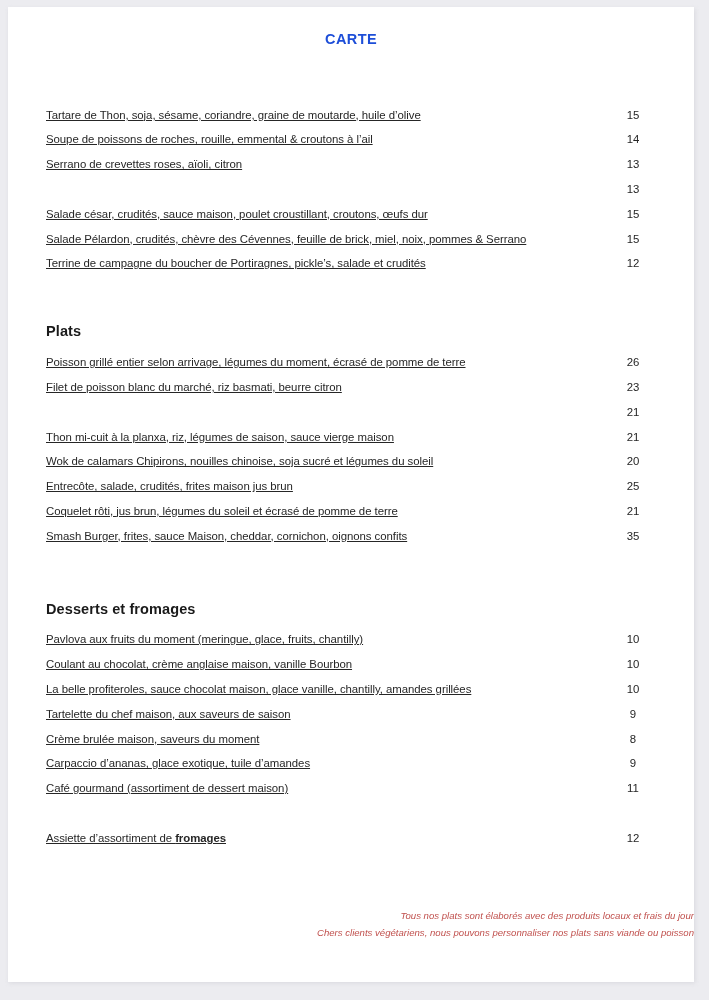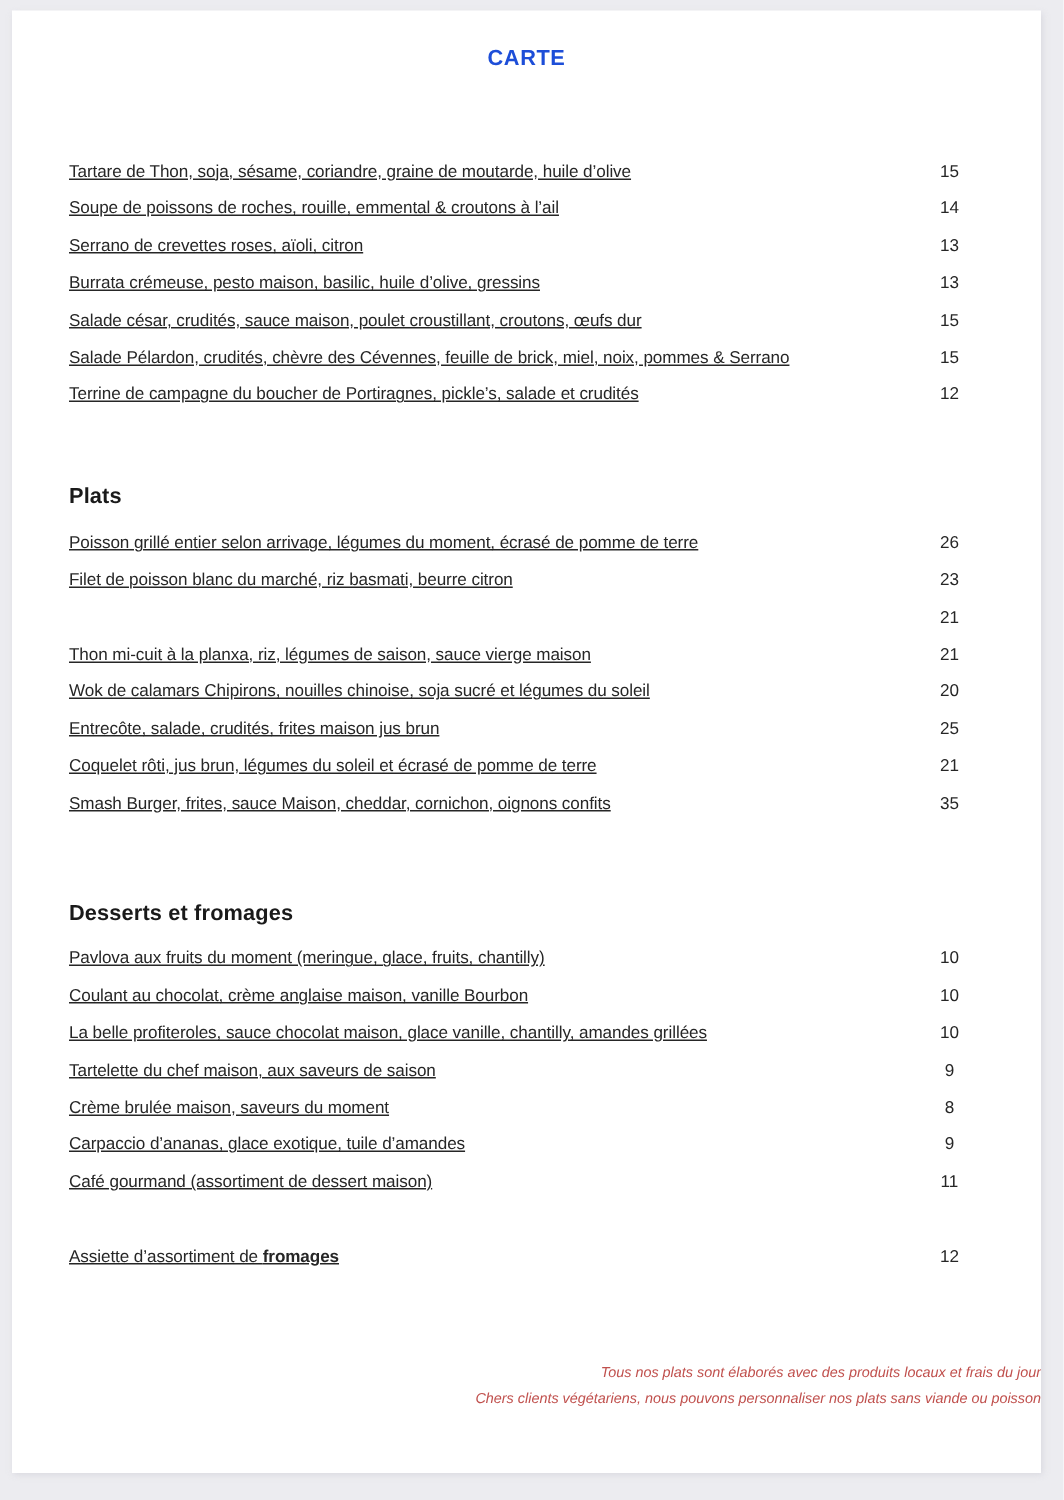--- a/index.html
+++ b/index.html
@@ -128,21 +128,20 @@
           <span class="item-name">Soupe de poissons de roches, rouille, emmental &amp; croutons à l’ail</span>
           <span class="item-spacer"></span>
           <span class="item-price">14</span>
         </li>
         <li class="item">
           <span class="item-name">Serrano de crevettes roses, aïoli, citron</span>
           <span class="item-spacer"></span>
           <span class="item-price">13</span>
         </li>
         <li class="item">
-          <span class="item-name">Burrata crémeuse, pesto maison, basilic, huile d’olive, gressins</span>
           <span class="item-spacer"></span>
           <span class="item-price">13</span>
         </li>
         <li class="item">
           <span class="item-name">Salade césar, crudités, sauce maison, poulet croustillant, croutons, œufs dur</span>
           <span class="item-spacer"></span>
           <span class="item-price">15</span>
         </li>
         <li class="item">
           <span class="item-name">Salade Pélardon, crudités, chèvre des Cévennes, feuille de brick, miel, noix, pommes &amp; Serrano</span>

